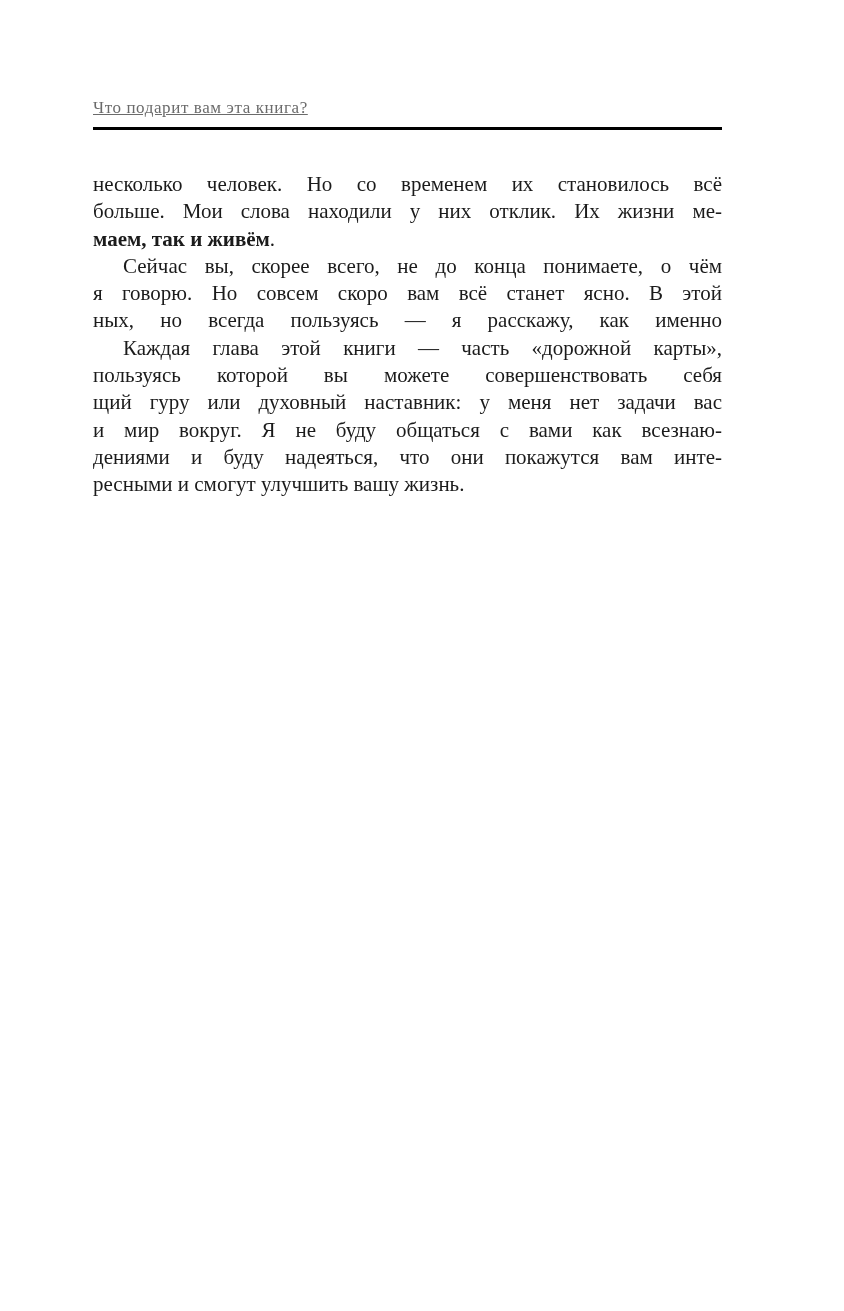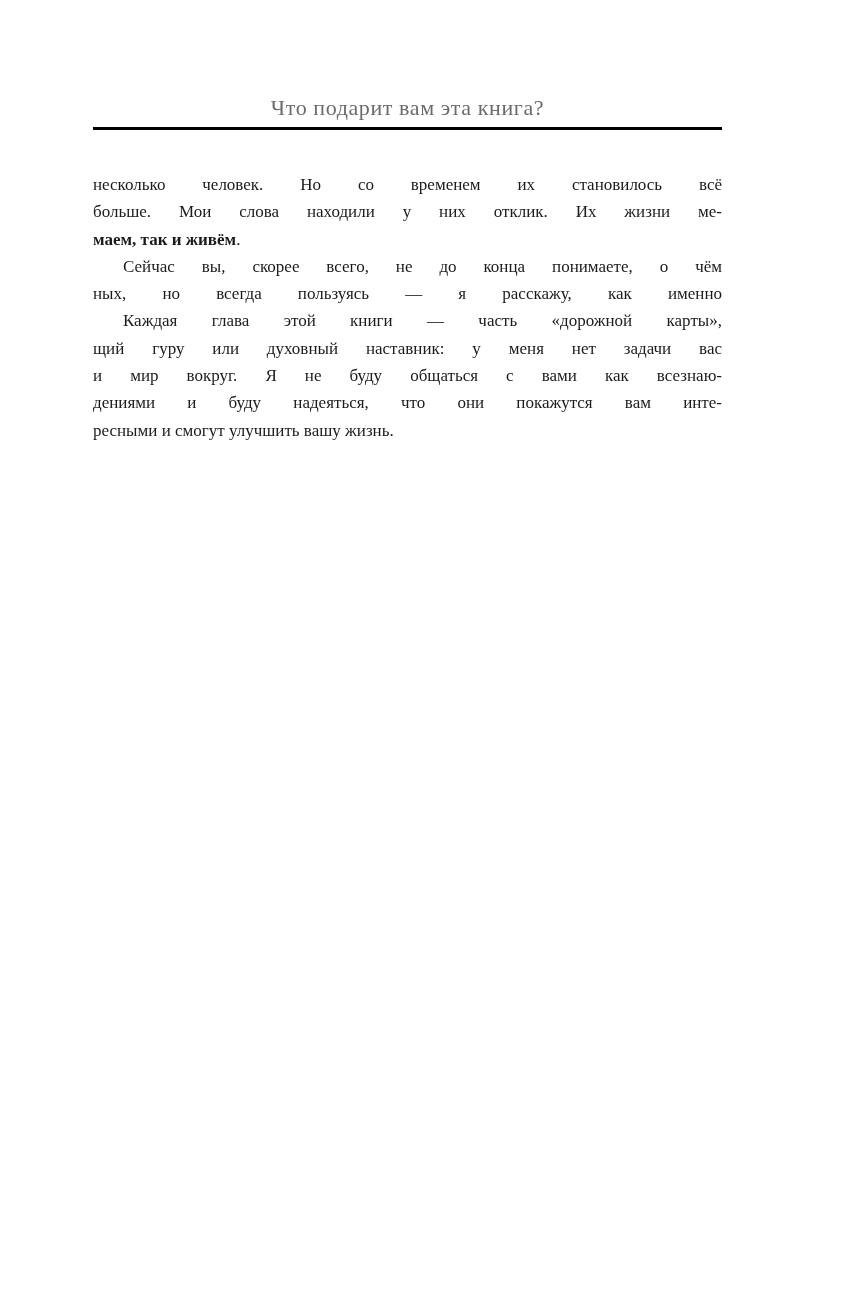--- a/index.html
+++ b/index.html
@@ -14,40 +14,40 @@
   .page {
     position: absolute;
     left: 0; top: 0;
     width: 844px; height: 1311px;
   }
   .running-head {
     position: absolute;
     left: 93px;
     top: 97px;
     width: 629px;
-    text-align: center;
-    font-size: 22px;
+    font-size: 17px;
     line-height: 22px;
     letter-spacing: 0.6px;
     color: var(--header-text, #6b6b6b);
+    text-decoration: underline;
   }
   .rule {
     position: absolute;
     left: 93px;
     top: 127px;
     width: 629px;
     height: 3px;
     background: var(--rule, #000000);
   }
   .body-text {
     position: absolute;
     left: 93px;
     top: 171px;
     width: 629px;
-    font-size: 17px;
+    font-size: 21px;
     line-height: 27.3px;
     color: var(--text, #1b1b1b);
   }
   .para { margin: 0; padding: 0; }
   .line {
     text-align: justify;
     text-align-last: justify;
     height: 27.3px;
     overflow: hidden;
     white-space: normal;
@@ -63,23 +63,25 @@
   <div class="running-head">Что подарит вам эта книга?</div>
   <div class="rule"></div>
   <div class="body-text">
       <div class="para">
         <div class="line"><span>несколько человек. Но со временем их становилось всё</span></div>
         <div class="line"><span>больше. Мои слова находили у них отклик. Их жизни ме-</span></div>
         <div class="line last"><span class="b">маем, так и живём</span><span>.</span></div>
       </div>
       <div class="para">
         <div class="line first-indent"><span>Сейчас вы, скорее всего, не до конца понимаете, о чём</span></div>
+        <div class="line"><span>я говорю. Но совсем скоро вам всё станет ясно. В этой</span></div>
         <div class="line"><span>ных, но всегда пользуясь — я расскажу, как именно</span></div>
       </div>
       <div class="para">
         <div class="line first-indent"><span>Каждая глава этой книги — часть «дорожной карты»,</span></div>
+        <div class="line"><span>пользуясь которой вы можете совершенствовать себя</span></div>
         <div class="line"><span>щий гуру или духовный наставник: у меня нет задачи вас</span></div>
         <div class="line"><span>и мир вокруг. Я не буду общаться с вами как всезнаю-</span></div>
         <div class="line"><span>дениями и буду надеяться, что они покажутся вам инте-</span></div>
         <div class="line last"><span>ресными и смогут улучшить вашу жизнь.</span></div>
       </div>
     </div>
 </div>
 
 </body></html>

